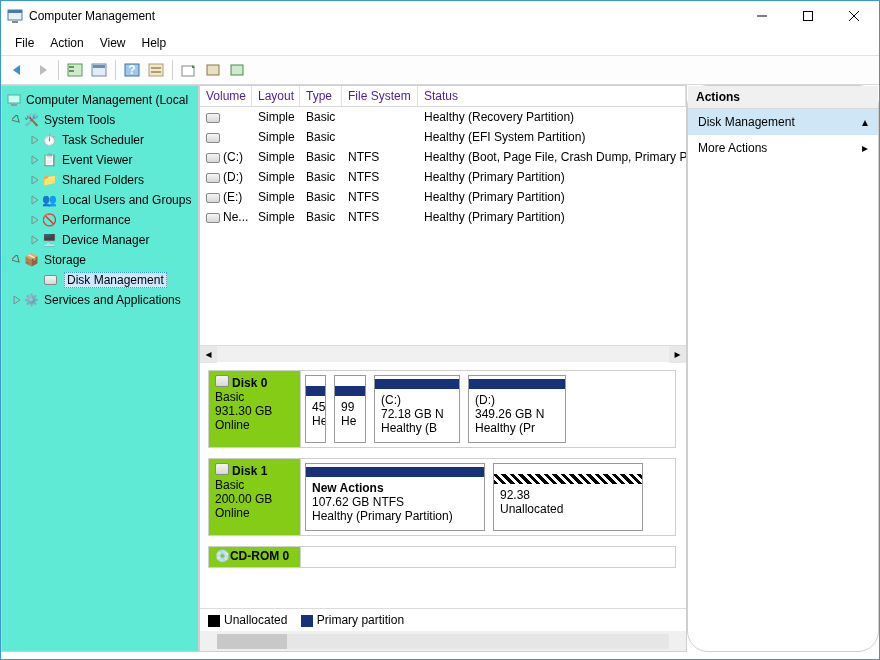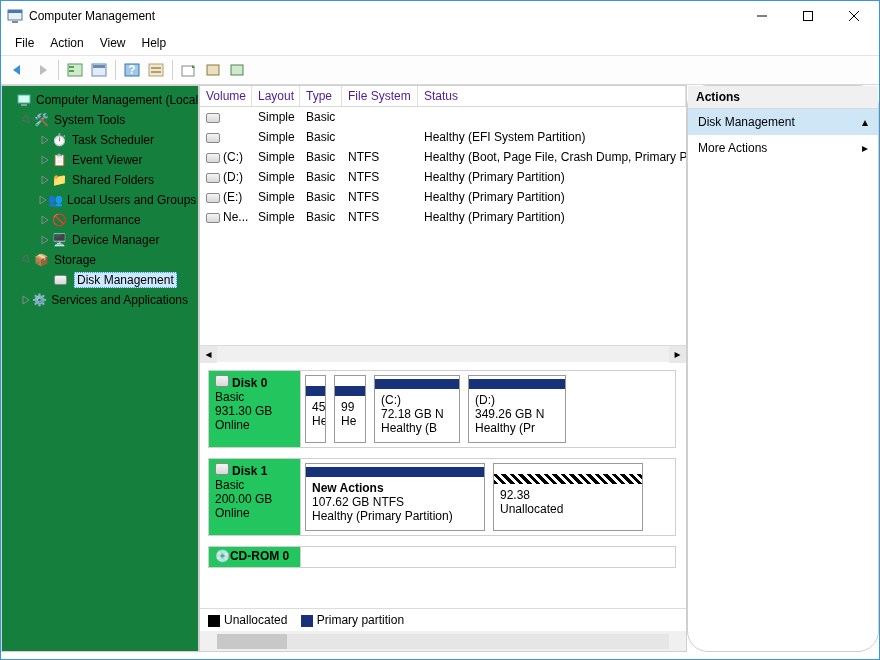--- a/index.html
+++ b/index.html
@@ -14,39 +14,39 @@
   .menubar { display:flex; gap:4px; padding:3px 8px; border-bottom:1px solid #e3e3e3; background:#fff; }
   .menubar span { padding:2px 6px; }
   
   .toolbar { display:flex; align-items:center; gap:2px; padding:3px 6px; border-bottom:1px solid #d8d8d8; background:#fdfdfd; }
   .tbtn { width:22px; height:22px; display:flex; align-items:center; justify-content:center; border:1px solid transparent; }
   .tdiv { width:1px; height:20px; background:#d0d0d0; margin:0 3px; }
   
   .main { display:flex; height: calc(100% - 30px - 27px - 30px - 4px); }
   .main > div { border:1px solid #cfcfcf; }
   
-  .tree { width:198px; min-width:198px; padding:4px 10px; overflow:hidden; background:#15803d; }
+  .tree { width:198px; min-width:198px; padding:4px 0; overflow:hidden; background:#5eead4; }
   .trow { display:flex; align-items:center; height:20px; padding-left:4px; white-space:nowrap; }
   .caret { width:14px; height:14px; display:flex; align-items:center; justify-content:center; }
   .ticon { width:16px; height:16px; margin-right:4px; display:flex; align-items:center; justify-content:center; }
   .trow.sel span.lbl { background:#cde8ff; border:1px dotted #3399ff; padding:0 2px; }
   
   .center { flex:1; min-width:0; display:flex; flex-direction:column; background:#fff; border-left:none; border-right:none; }
   .cols { display:flex; border-bottom:1px solid #d8d8d8; background:#fff; }
   .cols div { padding:3px 6px; border-right:1px solid #e0e0e0; color:#4c1d95; }
   .vrow { display:flex; height:20px; align-items:center; }
   .vrow div { padding:0 6px; overflow:hidden; white-space:nowrap; }
   .c-vol{width:52px;} .c-lay{width:48px;} .c-typ{width:42px;} .c-fs{width:76px;} .c-st{flex:1;}
   .vicon{display:inline-block;width:14px;height:10px;border:1px solid #888;border-radius:2px;background:linear-gradient(#f4f4f4,#d8d8d8);margin-right:3px;vertical-align:middle;}
   .hscroll{height:17px;background:#f0f0f0;border-top:1px solid #dcdcdc;display:flex;align-items:center;}
   .hscroll .arrow{width:17px;height:17px;background:#e8e8e8;display:flex;align-items:center;justify-content:center;}
   
   .disks { flex:1; overflow:hidden; position:relative; }
   .diskrow { display:flex; margin:8px 10px 10px 8px; border:1px solid #cfcfcf; min-height:78px; }
-  .diskhdr { width:92px; padding:4px 6px; background:#22c55e; border-right:1px solid #cfcfcf; }
+  .diskhdr { width:92px; padding:4px 6px; background:#84cc16; border-right:1px solid #cfcfcf; }
   .diskhdr b { font-weight:bold; }
   .dico{display:inline-block;width:14px;height:12px;border:1px solid #888;border-radius:2px;background:linear-gradient(#f4f4f4,#d8d8d8);margin-right:3px;}
   .parts { flex:1; display:flex; min-width:0; }
   .part { border:1px solid #999; margin:4px; padding:4px 6px; display:flex; flex-direction:column; justify-content:center; overflow:hidden; white-space:nowrap; min-width:0; }
   .part .cap { height:10px; margin:-4px -6px 4px -6px; }
   .cap-primary { background:#18327a; }
   .cap-unalloc { background:repeating-linear-gradient(45deg,#000,#000 3px,#fff 3px,#fff 6px); }
   .legend { padding:4px 8px; border-top:1px solid #dcdcdc; font-size:12px; }
   .swatch{display:inline-block;width:12px;height:12px;vertical-align:middle;margin-right:4px;}
   
@@ -263,20 +263,21 @@
       <div class="c-typ">Type</div>
       <div class="c-fs">File System</div>
       <div class="c-st">Status</div>
     </div>
     <div id="volume-rows" style="min-height:238px">
         <div class="vrow">
        <div class="c-vol"><span class="vicon"></span></div>
        <div class="c-lay">Simple</div>
           <div class="c-typ">Basic</div>
        <div class="c-fs"></div>
+          <div class="c-st">Healthy (Recovery Partition)</div>
         </div>
         <div class="vrow">
        <div class="c-vol"><span class="vicon"></span></div>
        <div class="c-lay">Simple</div>
           <div class="c-typ">Basic</div>
        <div class="c-fs"></div>
           <div class="c-st">Healthy (EFI System Partition)</div>
         </div>
         <div class="vrow">
        <div class="c-vol"><span class="vicon"></span>(C:)</div>

